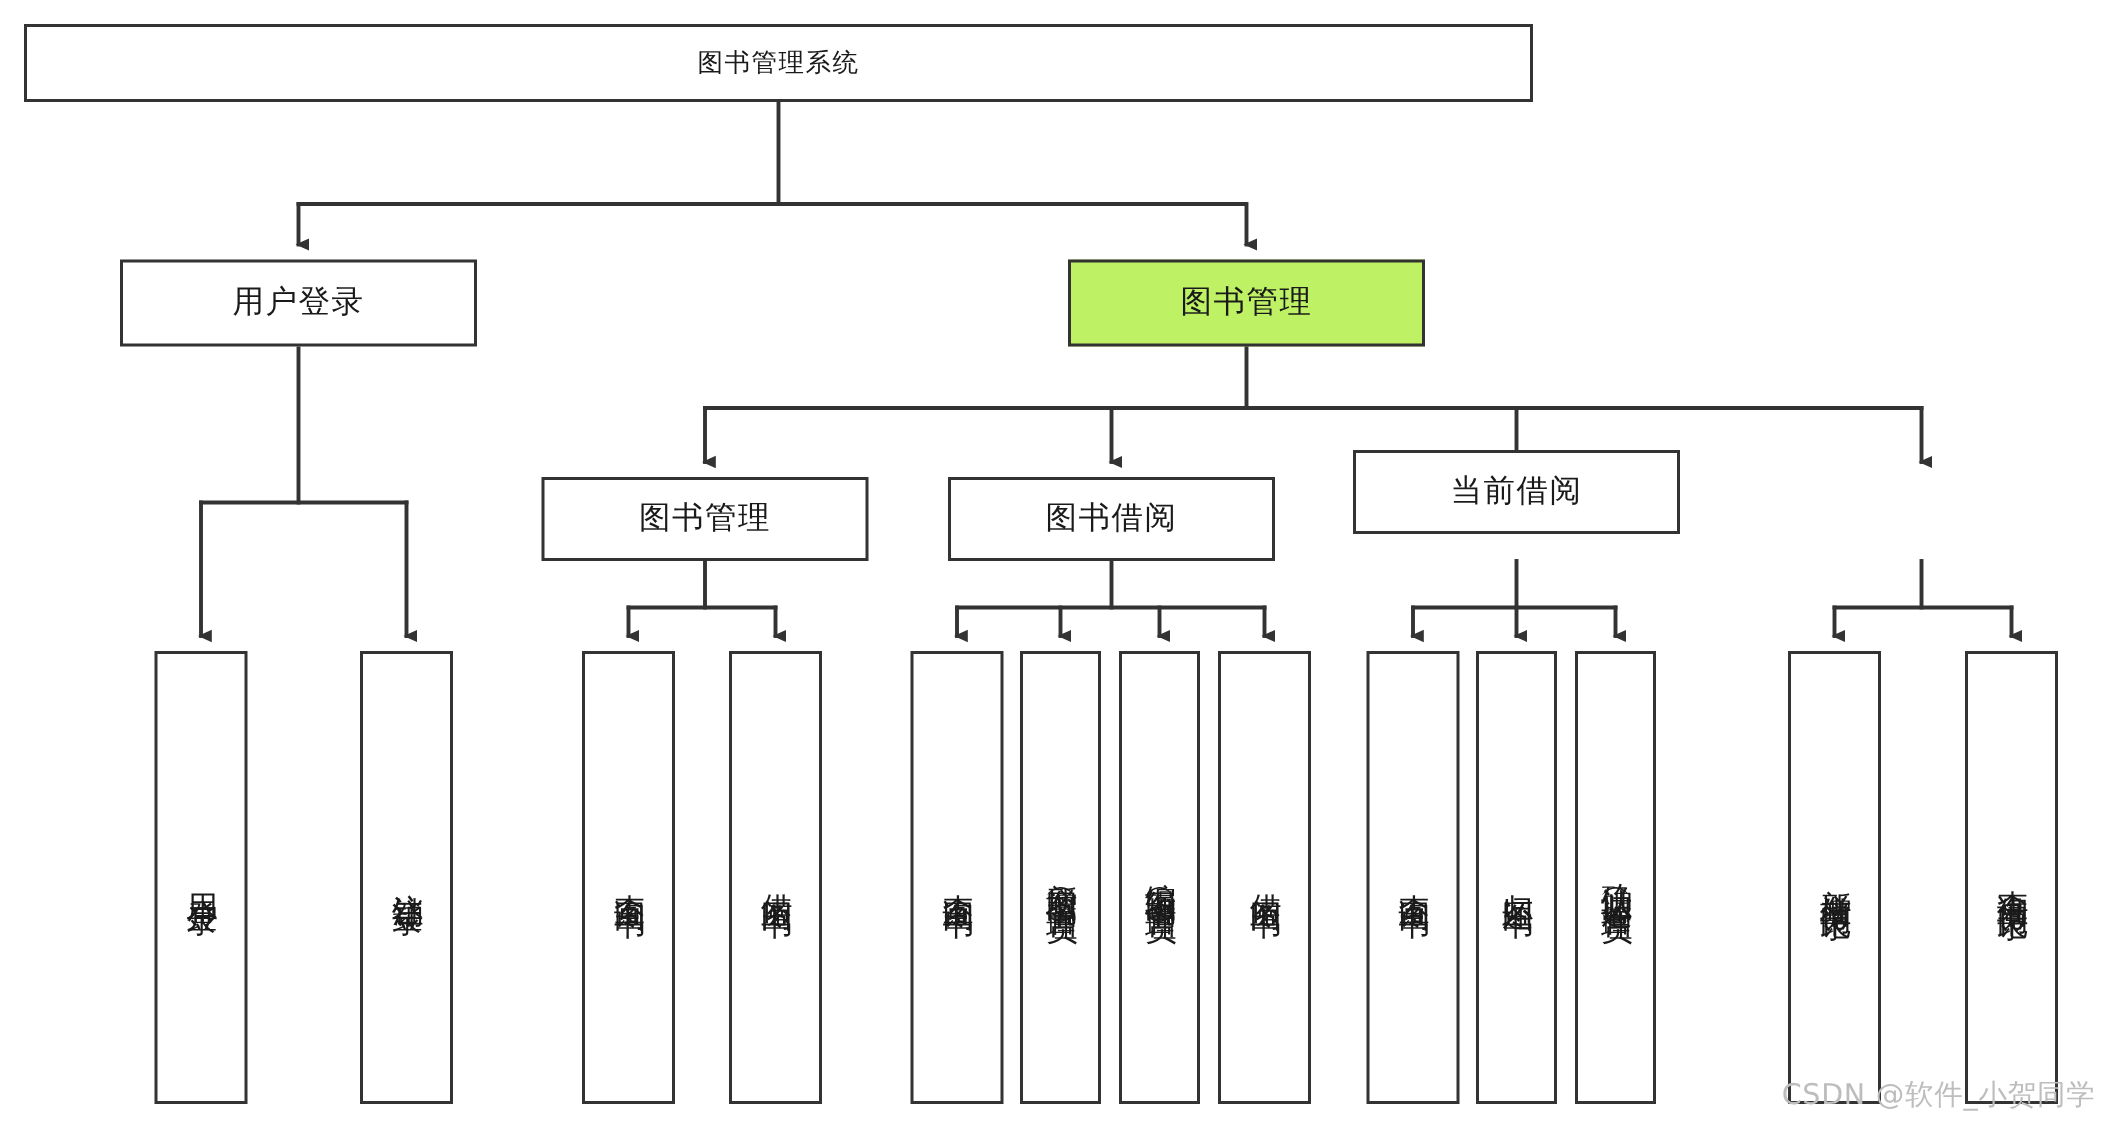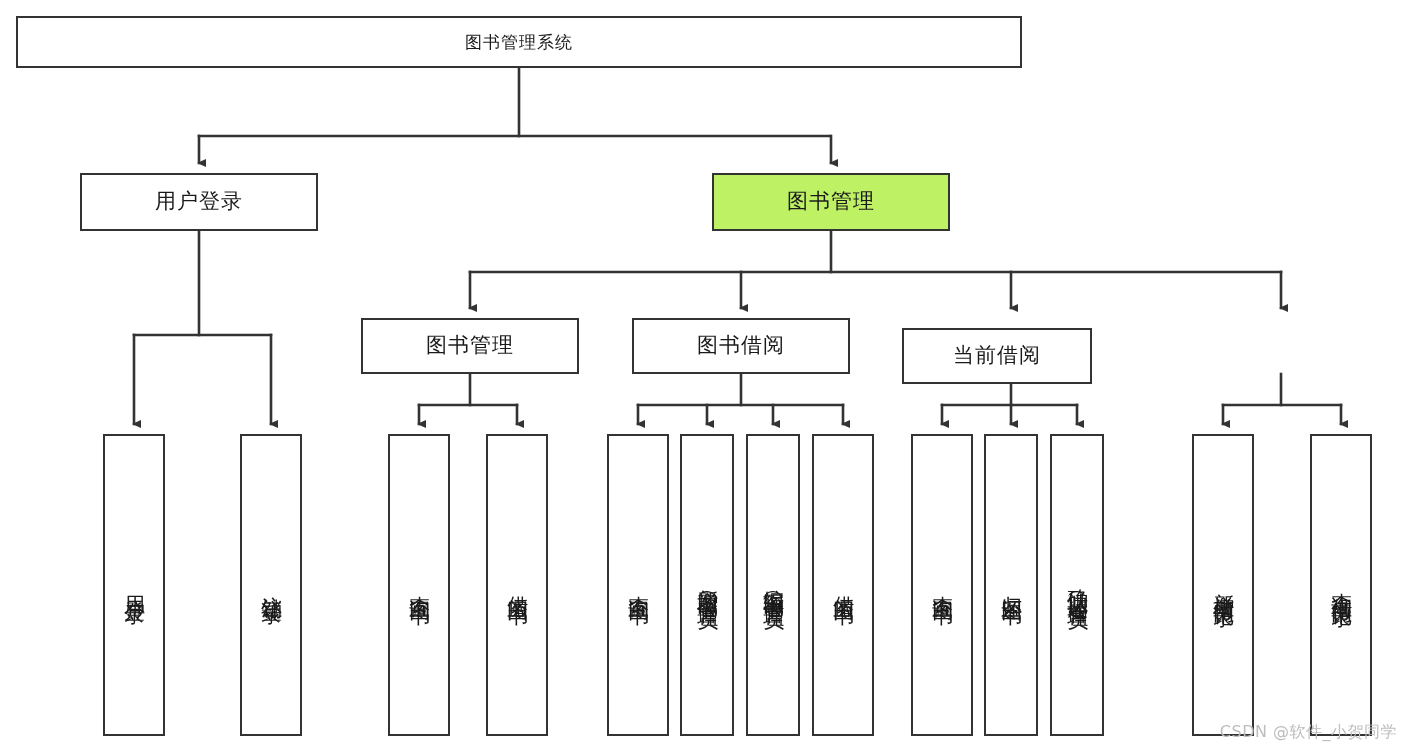--- a/index.html
+++ b/index.html
@@ -53,21 +53,21 @@
     text-orientation: upright;
     white-space: nowrap;
   }
   #root-node {
     font-size: 17px;
   }
   #watermark {
     position: absolute;
     right: 8px;
     bottom: 4px;
-    font-size: 16px;
+    font-size: 19px;
     color: #bdbdbd;
     letter-spacing: 0.5px;
     white-space: nowrap;
   }
 </style>
 </head>
 <body>
 
 <div id="canvas">
 
@@ -121,21 +121,21 @@
     </g>
   </svg>
 
   <div class="node horiz" id="root-node" style="left: 16px; top: 16px; width: 1006px; height: 52px; border-color: rgb(51, 51, 51); background: rgb(255, 255, 255); color: rgb(26, 26, 26);">图书管理系统</div>
 
   <div class="node horiz" style="left: 80px; top: 173px; width: 238px; height: 58px; border-color: rgb(51, 51, 51); background: rgb(255, 255, 255); color: rgb(26, 26, 26);">用户登录</div>
   <div class="node horiz" style="left: 712px; top: 173px; width: 238px; height: 58px; border-color: rgb(51, 51, 51); background: #bef264; color: rgb(26, 26, 26);">图书管理</div>
 
   <div class="node horiz" style="left: 361px; top: 318px; width: 218px; height: 56px; border-color: rgb(51, 51, 51); background: rgb(255, 255, 255); color: rgb(26, 26, 26);">图书管理</div>
   <div class="node horiz" style="left: 632px; top: 318px; width: 218px; height: 56px; border-color: rgb(51, 51, 51); background: rgb(255, 255, 255); color: rgb(26, 26, 26);">图书借阅</div>
-  <div class="node horiz" style="left: 902px; top: 328px; width: 190px; height: 56px; border-color: rgb(51, 51, 51); background: rgb(255, 255, 255); color: rgb(26, 26, 26);">当前借阅</div>
+  <div class="node horiz" style="left: 902px; top: 300px; width: 218px; height: 56px; border-color: rgb(51, 51, 51); background: rgb(255, 255, 255); color: rgb(26, 26, 26);">当前借阅</div>
 
   <div class="node vert" style="left: 103px; top: 434px; width: 62px; height: 302px; border-color: rgb(51, 51, 51); background: rgb(255, 255, 255); color: rgb(26, 26, 26);">
     <span class="vtext">用户登录</span>
   </div>
   <div class="node vert" style="left: 240px; top: 434px; width: 62px; height: 302px; border-color: rgb(51, 51, 51); background: rgb(255, 255, 255); color: rgb(26, 26, 26);">
     <span class="vtext">注销登录</span>
   </div>
 
   <div class="node vert" style="left: 388px; top: 434px; width: 62px; height: 302px; border-color: rgb(51, 51, 51); background: rgb(255, 255, 255); color: rgb(26, 26, 26);">
     <span class="vtext">查询图书</span>

